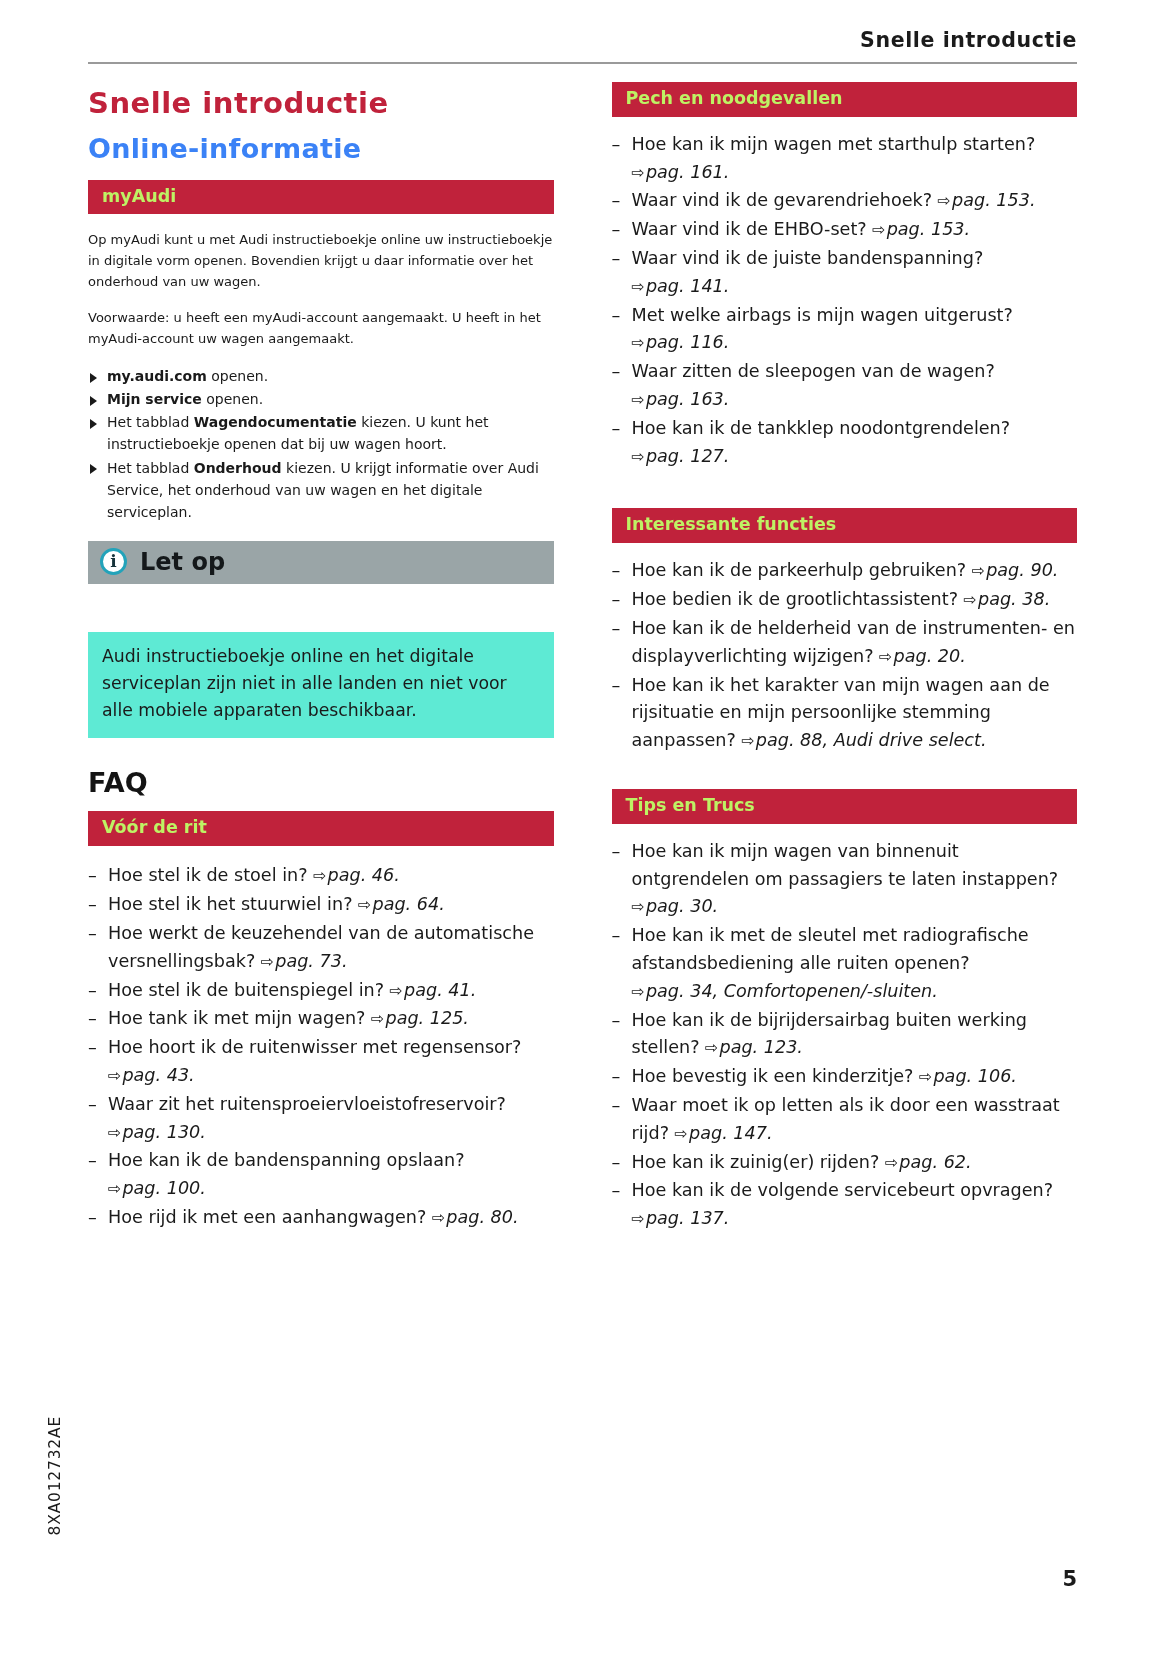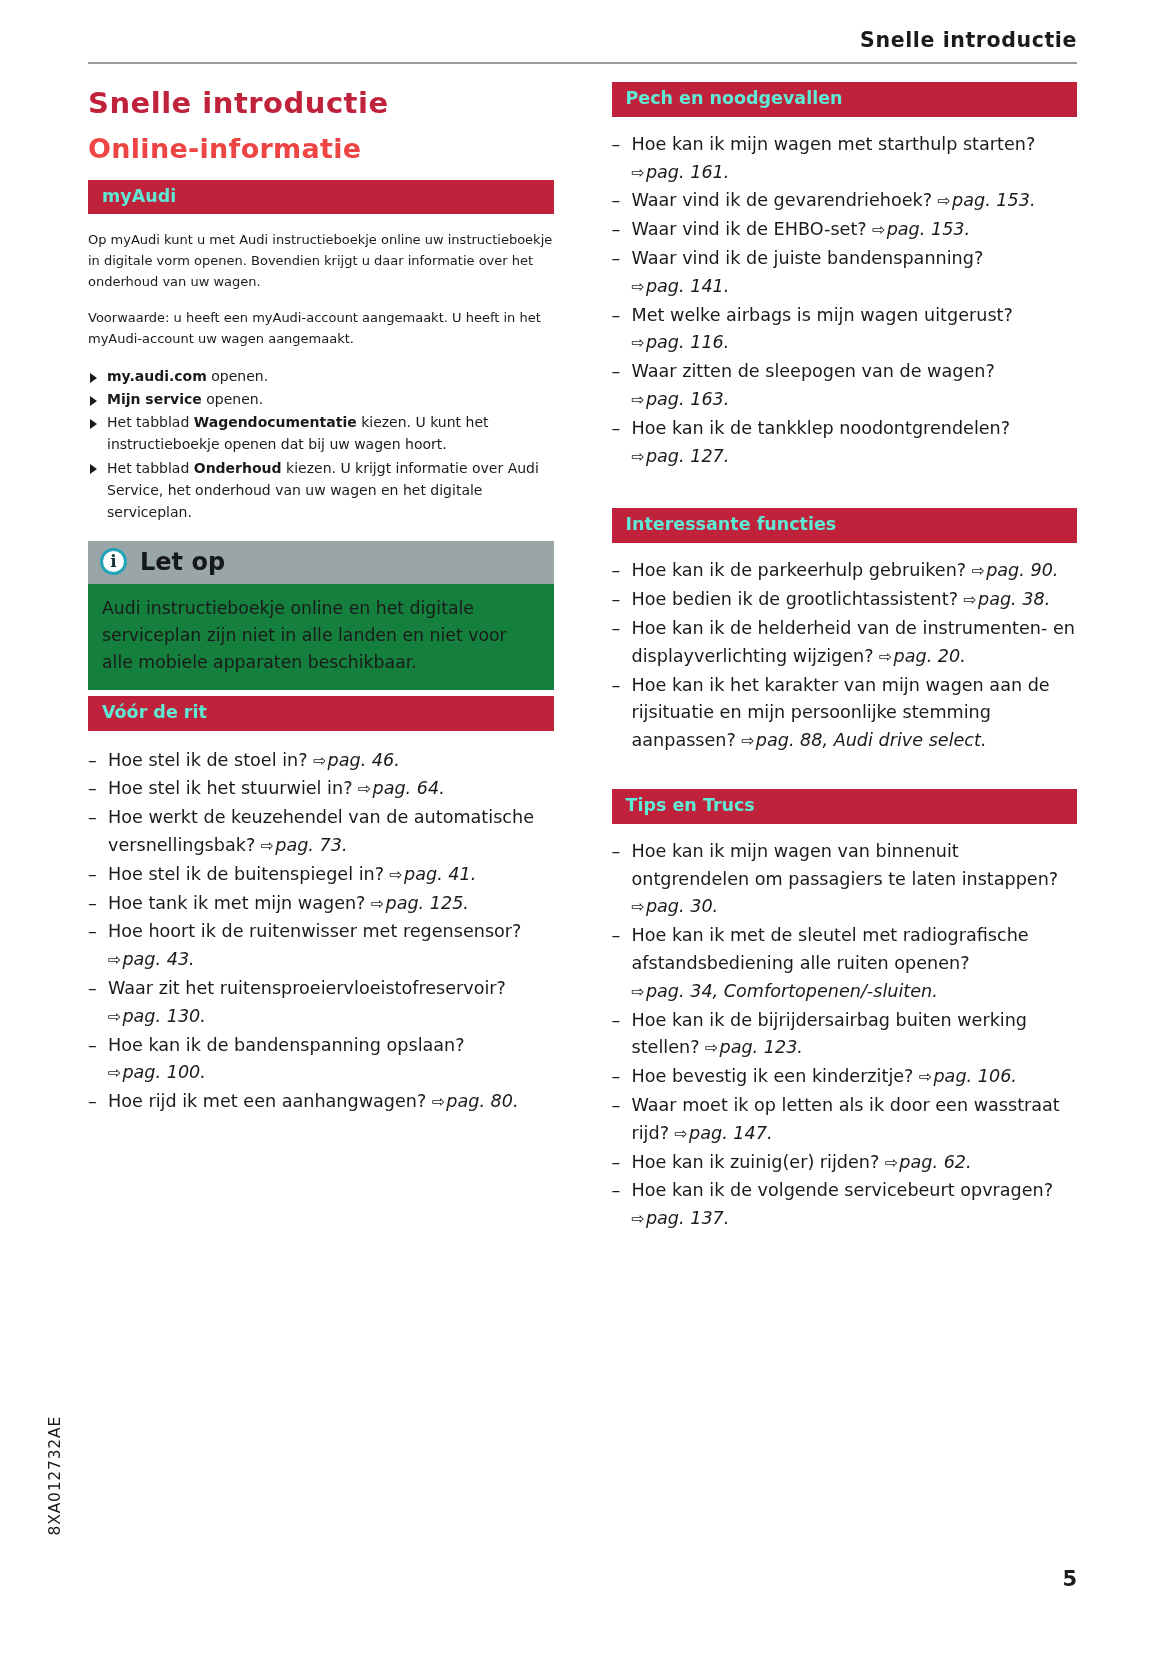--- a/index.html
+++ b/index.html
@@ -57,36 +57,36 @@
     font-size: 29px;
     font-weight: bold;
     color: #c0223b;
     letter-spacing: 0.5px;
     margin: 6px 0 14px 0;
     line-height: 1.1;
   }
   .section-title {
     font-size: 27px;
     font-weight: bold;
-    color: #ef4444;
+    color: #3b82f6;
     letter-spacing: 0.3px;
     margin: 0 0 16px 0;
     line-height: 1.1;
   }
   .faq-title {
     font-size: 27px;
     font-weight: bold;
     color: #141414;
     letter-spacing: 0.3px;
     margin: 30px 0 14px 0;
     line-height: 1.1;
   }
   .red-bar {
     background: #c0223b;
-    color: #5eead4;
+    color: #bef264;
     font-size: 17.5px;
     font-weight: bold;
     padding: 6px 0 7px 14px;
     line-height: 1.25;
     margin-bottom: 16px;
   }
   .red-bar.tight {
     margin-bottom: 14px;
   }
 
@@ -150,24 +150,25 @@
     align-items: center;
     justify-content: center;
     line-height: 1;
   }
   .note-head .ttl {
     font-size: 24px;
     font-weight: bold;
     color: #14181a;
   }
   .note-body {
-    background: #15803d;
+    background: #5eead4;
     padding: 11px 14px 14px 14px;
     font-size: 17.3px;
     line-height: 1.56;
+    margin-top: 48px;
   }
 
   
   ul.qlist {
     list-style: none;
     margin: 0 0 4px 0;
     padding: 0;
   }
   ul.qlist li {
     position: relative;
@@ -260,20 +261,21 @@
       </ul>
 
       <div class="note">
         <div class="note-head">
           <span class="ico">i</span>
           <span class="ttl">Let op</span>
         </div>
         <div class="note-body">Audi instructieboekje online en het digitale serviceplan zijn niet in alle landen en niet voor alle mobiele apparaten beschikbaar.</div>
       </div>
 
+      <div class="faq-title">FAQ</div>
 
       <div class="red-bar">Vóór de rit</div>
 
       <ul class="qlist">
         <li><span class="dash">–</span><span>Hoe stel ik de stoel in?</span> <span class="ref"><span class="ref-arrow">⇨</span><span>pag. 46.</span></span></li>
         <li><span class="dash">–</span><span>Hoe stel ik het stuurwiel in?</span> <span class="ref"><span class="ref-arrow">⇨</span><span>pag. 64.</span></span></li>
         <li><span class="dash">–</span><span>Hoe werkt de keuzehendel van de automatische versnellingsbak?</span> <span class="ref"><span class="ref-arrow">⇨</span><span>pag. 73.</span></span></li>
         <li><span class="dash">–</span><span>Hoe stel ik de buitenspiegel in?</span> <span class="ref"><span class="ref-arrow">⇨</span><span>pag. 41.</span></span></li>
         <li><span class="dash">–</span><span>Hoe tank ik met mijn wagen?</span> <span class="ref"><span class="ref-arrow">⇨</span><span>pag. 125.</span></span></li>
         <li><span class="dash">–</span><span>Hoe hoort ik de ruitenwisser met regensensor?</span> <span class="ref"><span class="ref-arrow">⇨</span><span>pag. 43.</span></span></li>

